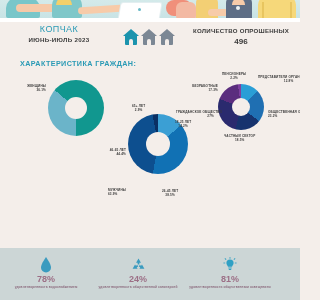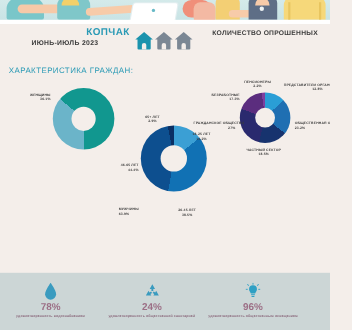--- a/index.html
+++ b/index.html
@@ -29,40 +29,40 @@
   .f4a{left:208px;bottom:6px;width:22px;height:7px;background:#f7cba9;border-radius:4px;}
   .f5{left:226px;width:26px;height:22px;background:#5e6e86;border-radius:7px 7px 0 0;}
   .f5h{left:232px;bottom:17px;width:13px;height:7px;background:#f7cba9;border-radius:7px 7px 0 0;}
   .f5d{left:236px;bottom:12px;width:4px;height:4px;background:#eef3f4;border-radius:50%;}
   .f6{left:258px;width:38px;height:22px;background:#f6d87a;border-radius:9px 9px 0 0;}
   .f6l{left:262px;bottom:0;width:2px;height:20px;background:#e8c55f;}
   .f6r{left:290px;bottom:0;width:2px;height:20px;background:#e8c55f;}
 
   
   .titleband{position:absolute;left:0;top:22px;width:300px;height:30px;background:#f4eeea;}
-  .town{position:absolute;left:0;top:24px;width:118px;text-align:right;
-    font-size:9px;font-weight:bold;color:#2a9ab5;letter-spacing:.4px;}
+  .town{position:absolute;left:0;top:24px;width:118px;text-align:center;
+    font-size:9px;font-weight:normal;color:#2a9ab5;letter-spacing:.4px;}
   .period{position:absolute;left:0;top:36px;width:118px;text-align:center;
     font-size:6.2px;font-weight:bold;color:#3b3b3b;letter-spacing:.3px;}
 
   .houses{position:absolute;left:120px;top:25px;width:58px;height:20px;display:flex;align-items:flex-end;justify-content:center;gap:2px;}
   .house{position:relative;width:16px;height:16px;}
   .house .roof{position:absolute;left:0;top:0;width:0;height:0;border-left:8px solid transparent;border-right:8px solid transparent;border-bottom:7px solid currentColor;}
   .house .body{position:absolute;left:2px;top:6px;width:12px;height:10px;background:currentColor;border-radius:1px;}
   .house .door{position:absolute;left:6px;top:10px;width:4px;height:6px;background:#f4eeea;border-radius:2px 2px 0 0;}
   .h-teal{color:#1b93ad;}
   .h-gray{color:#7b8794;}
 
   .respondents{position:absolute;left:182px;top:26px;width:118px;text-align:center;
     font-size:6.1px;font-weight:bold;color:#3b3b3b;letter-spacing:.25px;line-height:1.5;}
   .respnum{position:absolute;left:182px;top:37px;width:118px;text-align:center;
     font-size:8px;font-weight:bold;color:#3b3b3b;}
 
   
-  .sec1{position:absolute;left:8px;top:59px;font-size:7.2px;font-weight:normal;
+  .sec1{position:absolute;left:20px;top:59px;font-size:7.2px;font-weight:bold;
     color:#2a9ab5;letter-spacing:.4px;}
 
   
   .charts{position:absolute;left:0;top:70px;width:300px;height:132px;}
   .donutwrap{position:absolute;}
   .donut{position:relative;border-radius:50%;}
   .donut::after{content:"";position:absolute;border-radius:50%;background:#f4eeea;}
 
   
   .d-gender{left:48px;top:10px;}
@@ -143,20 +143,21 @@
       <span class="door"></span>
     </div>
     <div class="house h-gray">
       <span class="roof"></span>
       <span class="body"></span>
       <span class="door"></span>
     </div>
   </div>
 
   <div class="respondents">КОЛИЧЕСТВО ОПРОШЕННЫХ</div>
+  <div class="respnum">496</div>
 
   <div class="sec1">ХАРАКТЕРИСТИКА ГРАЖДАН:</div>
 
   <div class="charts">
 
     <div class="donutwrap d-gender">
       <div class="donut" id="donut-gender" style="background: conic-gradient(from 180deg, rgb(107, 180, 201) 0deg, rgb(107, 180, 201) 129.96deg, rgb(17, 151, 143) 129.96deg, rgb(17, 151, 143) 360deg);"></div>
     </div>
     <div class="lbl r" style="left:2px;top:14px;width:44px;">
       <span>ЖЕНЩИНЫ</span>
@@ -250,19 +251,19 @@
           <path d="M7 2.4 A3.6 3.6 0 0 1 10.6 6 c0 1.7 -1.3 2.6 -1.6 3.8 H5 C4.7 8.6 3.4 7.7 3.4 6 A3.6 3.6 0 0 1 7 2.4 Z" fill="#2fa0c4"></path>
           <rect x="5.2" y="10.4" width="3.6" height="1" rx="0.4" fill="#2fa0c4"></rect>
           <rect x="5.6" y="12" width="2.8" height="1" rx="0.4" fill="#2fa0c4"></rect>
           <rect x="6.6" y="0" width="0.8" height="1.8" fill="#2fa0c4"></rect>
           <rect x="0.4" y="5.6" width="1.8" height="0.8" fill="#2fa0c4"></rect>
           <rect x="11.8" y="5.6" width="1.8" height="0.8" fill="#2fa0c4"></rect>
           <rect x="1.6" y="1.6" width="1.8" height="0.8" fill="#2fa0c4" transform="rotate(45 2.5 2)"></rect>
           <rect x="10.6" y="1.6" width="1.8" height="0.8" fill="#2fa0c4" transform="rotate(-45 11.5 2)"></rect>
         </svg>
       </div>
-      <div class="val">96%</div>
+      <div class="val">81%</div>
       <div class="cap">удовлетворенность общественным освещением</div>
     </div>
 
   </div>
 
 </div>
 
 </body></html>

